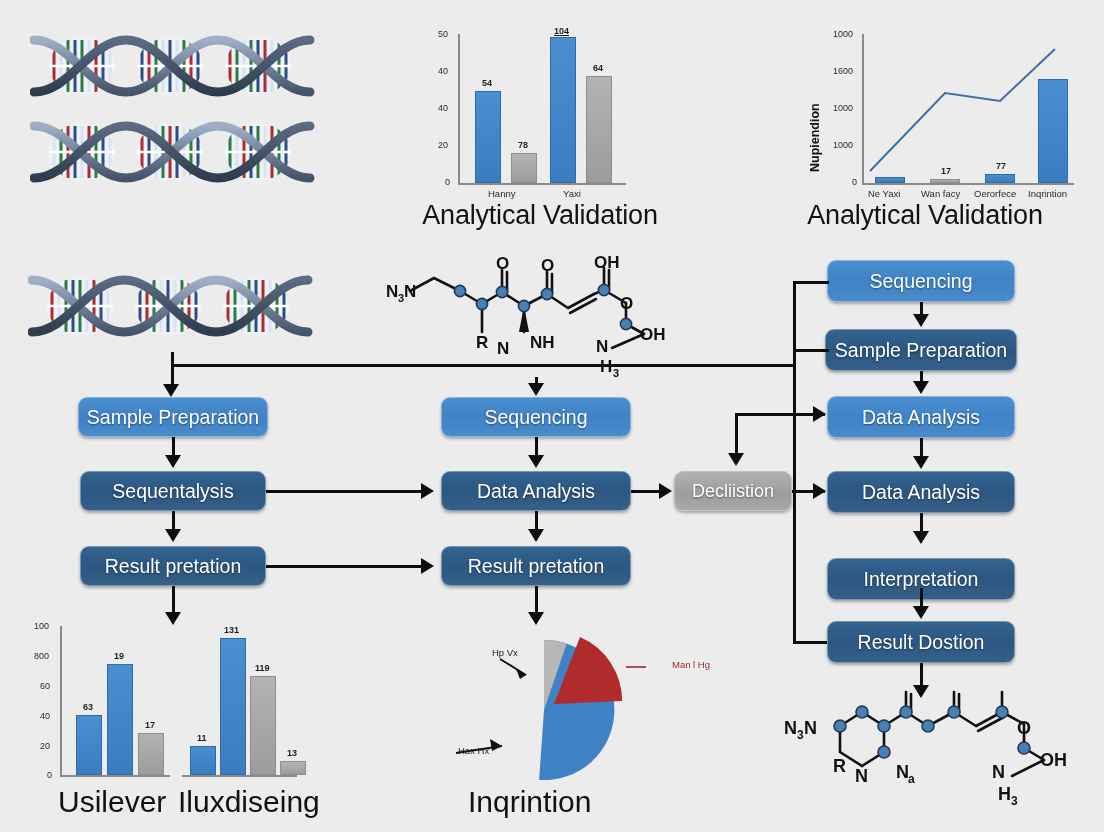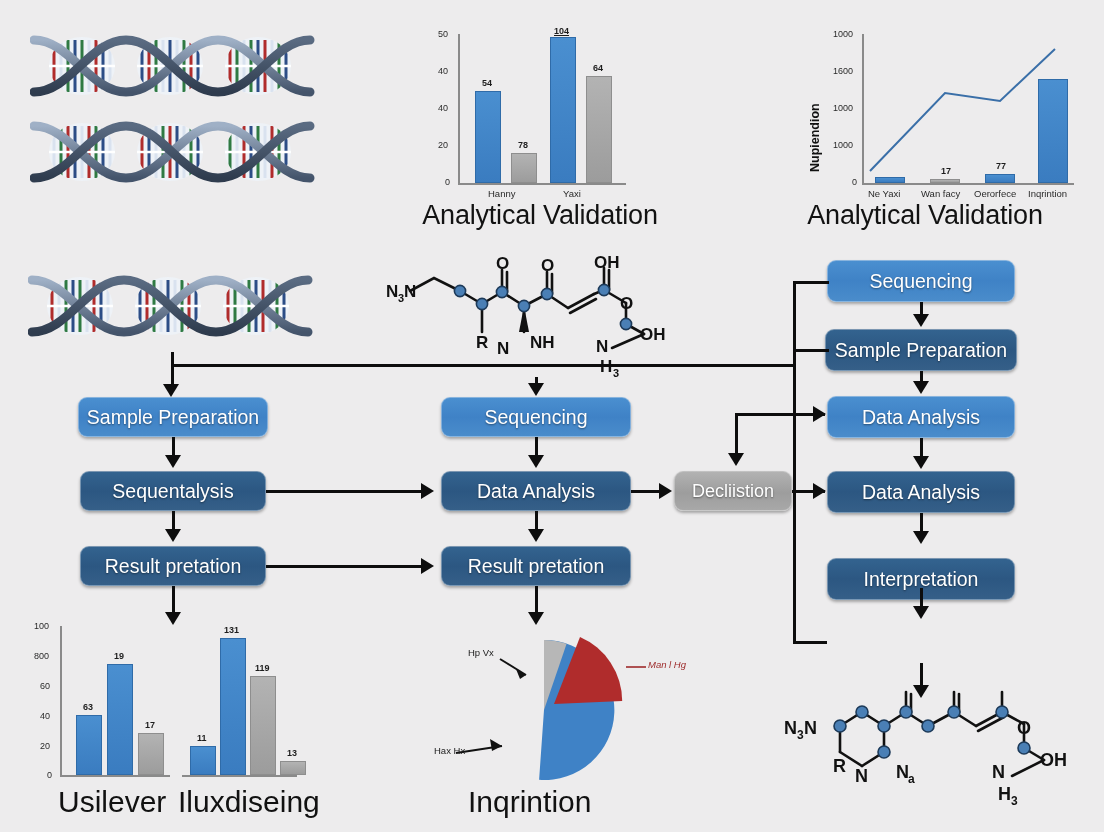--- a/index.html
+++ b/index.html
@@ -60,22 +60,22 @@
   .tick{position:absolute;font-size:9px;color:#2a2a2a;font-family:"Liberation Sans",sans-serif;white-space:nowrap;}
   .xlab{position:absolute;font-size:9.5px;color:#2a2a2a;font-family:"Liberation Sans",sans-serif;white-space:nowrap;}
   .dlab{position:absolute;font-size:9px;color:#1d1d1d;font-weight:bold;font-family:"Liberation Sans",sans-serif;white-space:nowrap;}
   .axisline{position:absolute;background:#8a8a8a;}
   .bar{position:absolute;}
   .bar.blue{background:linear-gradient(180deg,#4a8fd0,#3a7cc0);border:1px solid #2f6ba8;box-sizing:border-box;}
   .bar.grey{background:linear-gradient(180deg,#b3b3b3,#9c9c9c);border:1px solid #8e8e8e;box-sizing:border-box;}
   .ylabrot{position:absolute;font-size:12.5px;font-weight:bold;color:#111;
     transform:rotate(-90deg);transform-origin:left top;white-space:nowrap;}
 
-  .pielabel{position:absolute;font-size:9.5px;color:#1c1c1c;white-space:nowrap;}
-  .pielabel.red{color:#9e2b2b;font-style:italic;}
+  .pielabel{position:absolute;font-size:9.5px;color:#1c1c1c;white-space:nowrap;margin-left:24px;}
+  .pielabel.red{color:#9e2b2b;}
 </style>
 </head>
 <body style="background: rgb(237, 236, 237);">
 
 <div class="stage">
 
   <div class="abs" style="left:30px;top:28px;width:300px;height:170px;">
     <svg width="300" height="170" viewBox="0 0 300 170">
       <defs>
         <linearGradient id="bk1" x1="0" y1="0" x2="0" y2="1">
@@ -421,20 +421,23 @@
   </div>
   <div class="node light" style="left:827px;top:396px;width:188px;height:42px;">
     <span>Data Analysis</span>
   </div>
   <div class="node dark" style="left:827px;top:471px;width:188px;height:42px;">
     <span>Data Analysis</span>
   </div>
   <div class="node dark" style="left:827px;top:546px;width:188px;height:42px;margin-top:12px;">
     <span>Interpretation</span>
   </div>
+  <div class="node dark" style="left:827px;top:621px;width:188px;height:42px;">
+    <span>Result Dostion</span>
+  </div>
 
   <div class="ln lnv" style="left:171px;top:352px;height:14px;"></div>
   <div class="ln lnh" style="left:171px;top:364px;width:624px;"></div>
   <div class="ln lnv" style="left:171px;top:364px;height:22px;"></div>
   <div class="arw down" style="left:163px;top:384px;"></div>
   <div class="ln lnv" style="left:793px;top:283px;height:81px;"></div>
   <div class="ln lnh" style="left:793px;top:281px;width:36px;"></div>
   <div class="ln lnh" style="left:793px;top:349px;width:36px;"></div>
 
   <div class="ln lnv" style="left:172px;top:437px;height:20px;"></div>

